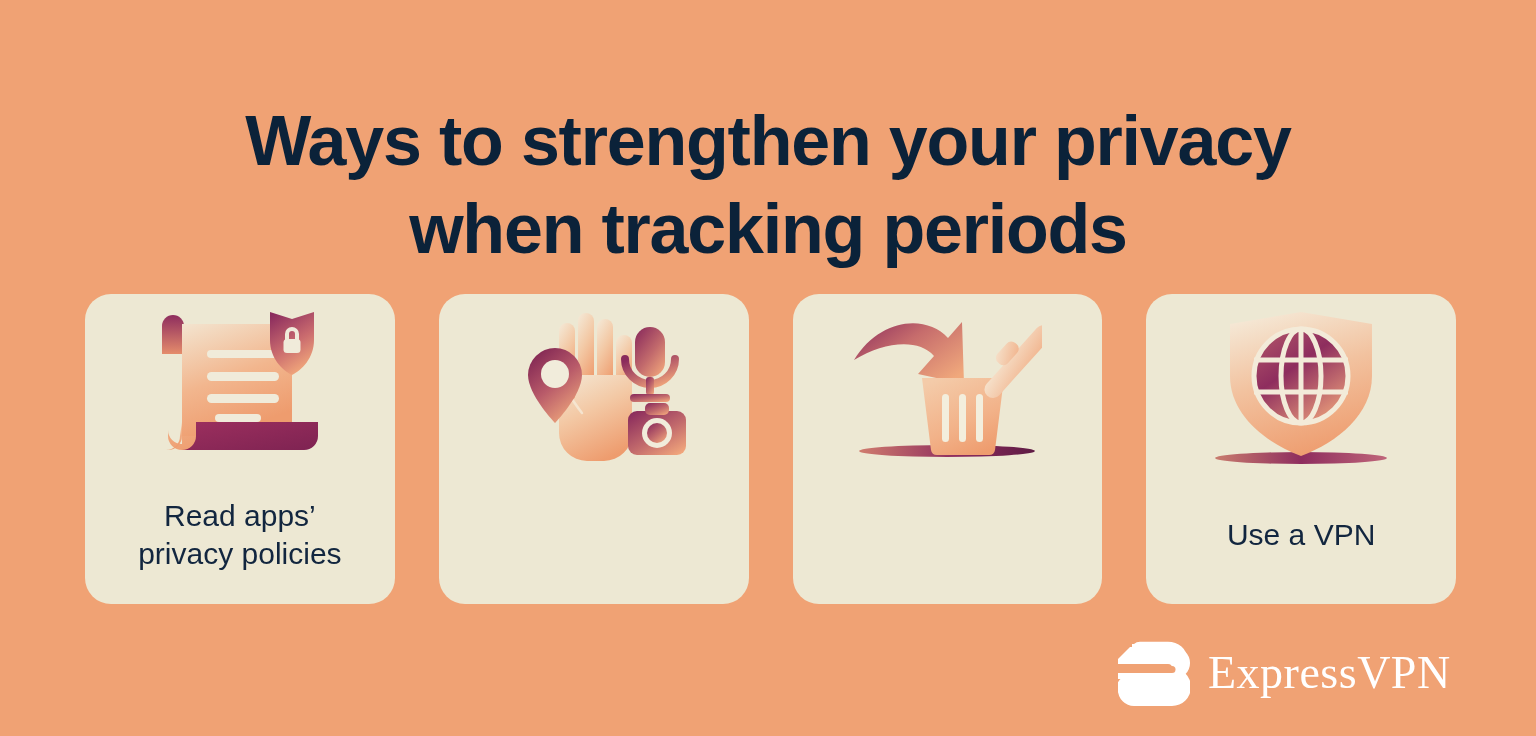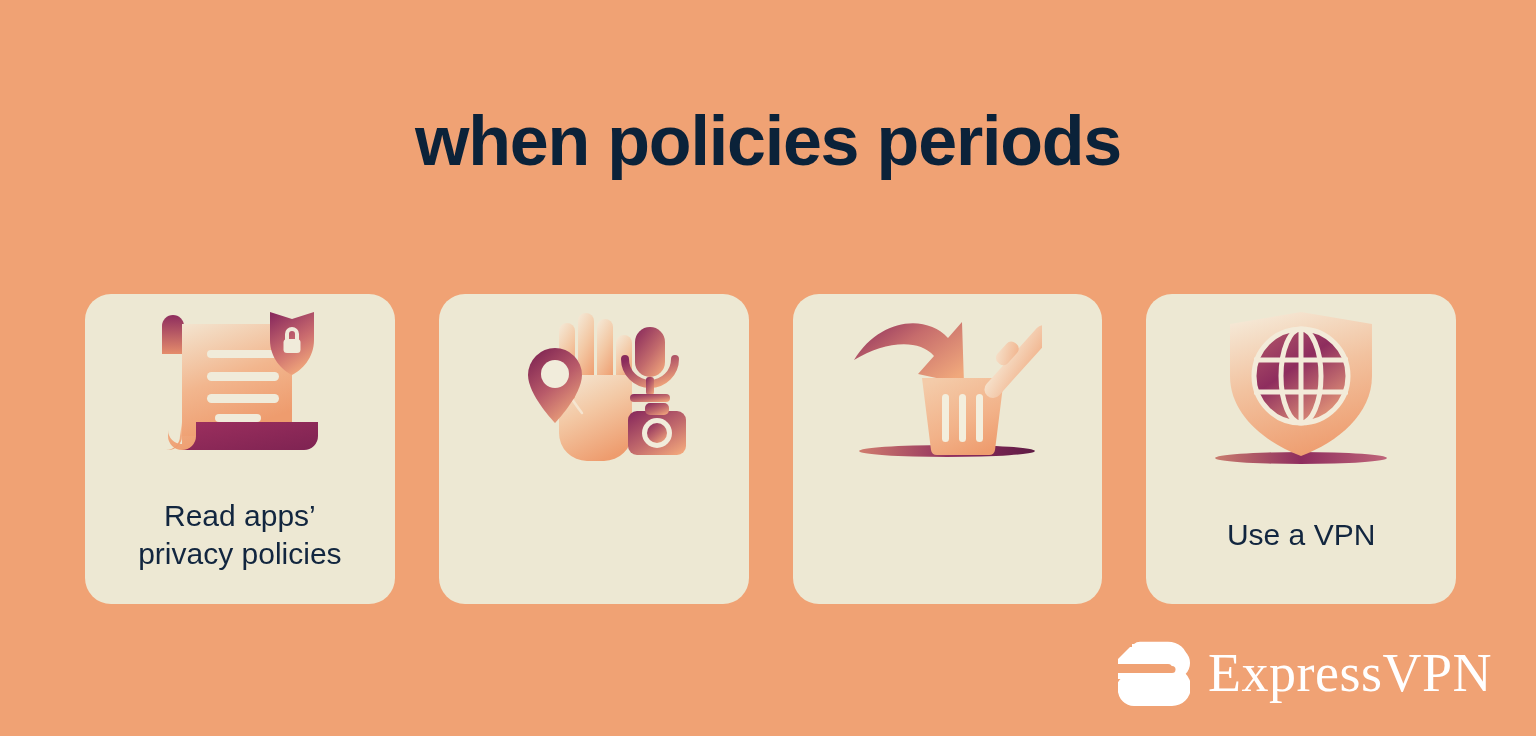--- a/index.html
+++ b/index.html
@@ -87,33 +87,34 @@
     width: 330px;
     height: 82px;
     display: flex;
     align-items: center;
     gap: 18px;
   }
   .logo-mark { flex: 0 0 auto; }
   .logo-word {
     color: #FFFFFF;
     font-family: "Liberation Serif", serif;
-    font-size: 54px;
+    font-size: 46px;
     line-height: 54px;
     letter-spacing: 0.5px;
     white-space: nowrap;
   }
 </style>
 </head>
 <body>
 
 <div class="poster">
 
   <h1 class="title">
-    <span class="line">when policies periods</span>
+    <span class="line">Ways to strengthen your privacy</span>
+    <span class="line">when tracking periods</span>
   </h1>
 
   <div class="cards">
 
     <div class="card">
       <div class="card-icon">
         <svg width="176" height="160" viewBox="0 0 176 160">
           <defs>
             <linearGradient id="g1-paper" x1="0" y1="0" x2="0.35" y2="1">
               <stop offset="0%" stop-color="#F3E4CF"></stop>

